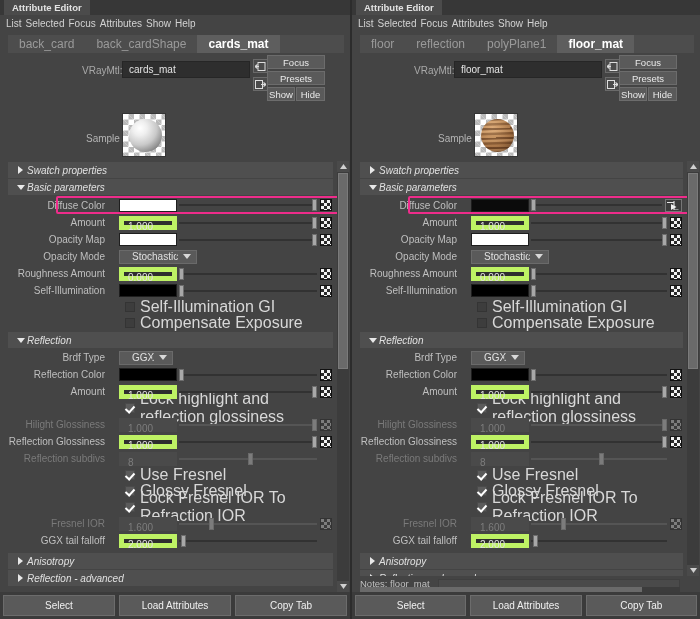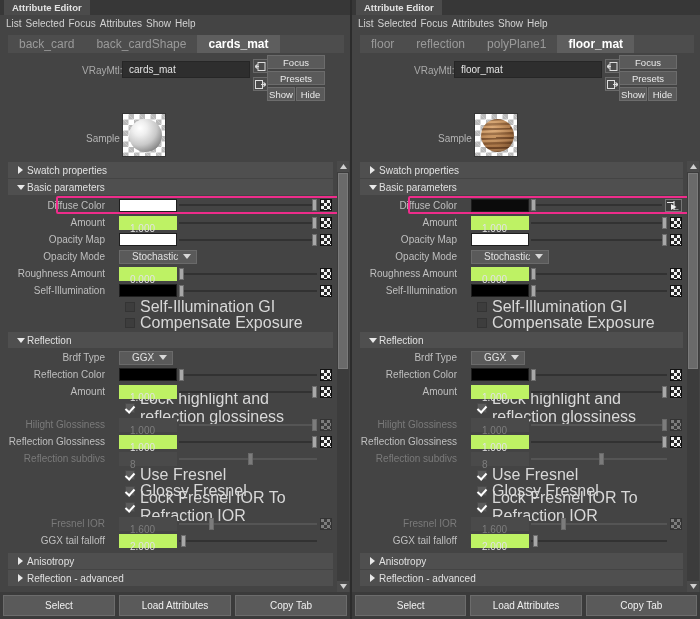--- a/index.html
+++ b/index.html
@@ -79,28 +79,28 @@
 
   
   .scrollzone { position: relative; flex: 1 1 auto; background: #444444; overflow: hidden; }
   .content { position: absolute; left: 0; top: 0; right: 13px; bottom: 0; }
 
   .section {
     height: 16px; background: #4f4f4f; margin: 1px 4px 1px 8px;
     display: flex; align-items: center; padding-left: 6px;
   }
   .sec-arrow { width: 13px; display: flex; align-items: center; justify-content: center; }
-  .sec-title { font-size: 10px; color: #e0e0e0; }
+  .sec-title { font-size: 10px; color: #e0e0e0; font-style: italic; }
 
   .row { height: 17px; display: flex; align-items: center; position: relative; padding-left: 8px; }
   .lbl { width: 111px; text-align: right; padding-right: 14px; font-size: 10px; color: #bfbfbf; flex: none; }
   .lbl.dim { color: #7a7a7a; }
 
   .numfield {
-    width: 58px; height: 14px; background: #2e2e2e; border: 7px solid #bef264;
+    width: 58px; height: 14px; background: #2e2e2e; border: 5px solid #bef264;
     color: #e2e2e2; font-size: 10px; line-height: 12px; padding-left: 4px; flex: none;
   }
   .numfield.dim { background: #4a4a4a; border-color: #4a4a4a; color: #7d7d7d; }
 
   .colorswatch { width: 58px; height: 13px; flex: none; border: 1px solid #1e1e1e; }
 
   .slider { position: relative; height: 14px; flex: 1 1 auto; margin: 0 3px 0 2px; }
   .slider .track {
     position: absolute; left: 0; right: 0; top: 6px; height: 2px; background: #323232;
   }
@@ -769,20 +769,27 @@
         </div>
         <div class="thumb" style="top:12px; height:196px;"></div>
         <div class="arw dn">
           <svg width="7" height="5" viewBox="0 0 7 5">
               <path d="M0 0 L7 0 L3.5 5 Z" fill="#d0d0d0"></path>
             </svg>
         </div>
       </div>
     </div>
 
+    <div class="notesbar">
+      <div class="notes-txt">Notes: floor_mat</div>
+      <div class="notes-box"></div>
+      <div class="hscroll">
+        <div class="hthumb" style="width:88%;"></div>
+      </div>
+    </div>
 
     <div class="buttonbar">
       <div class="bigbtn">Select</div>
       <div class="bigbtn">Load Attributes</div>
       <div class="bigbtn">Copy Tab</div>
     </div>
   </div>
 
 </div>
 

